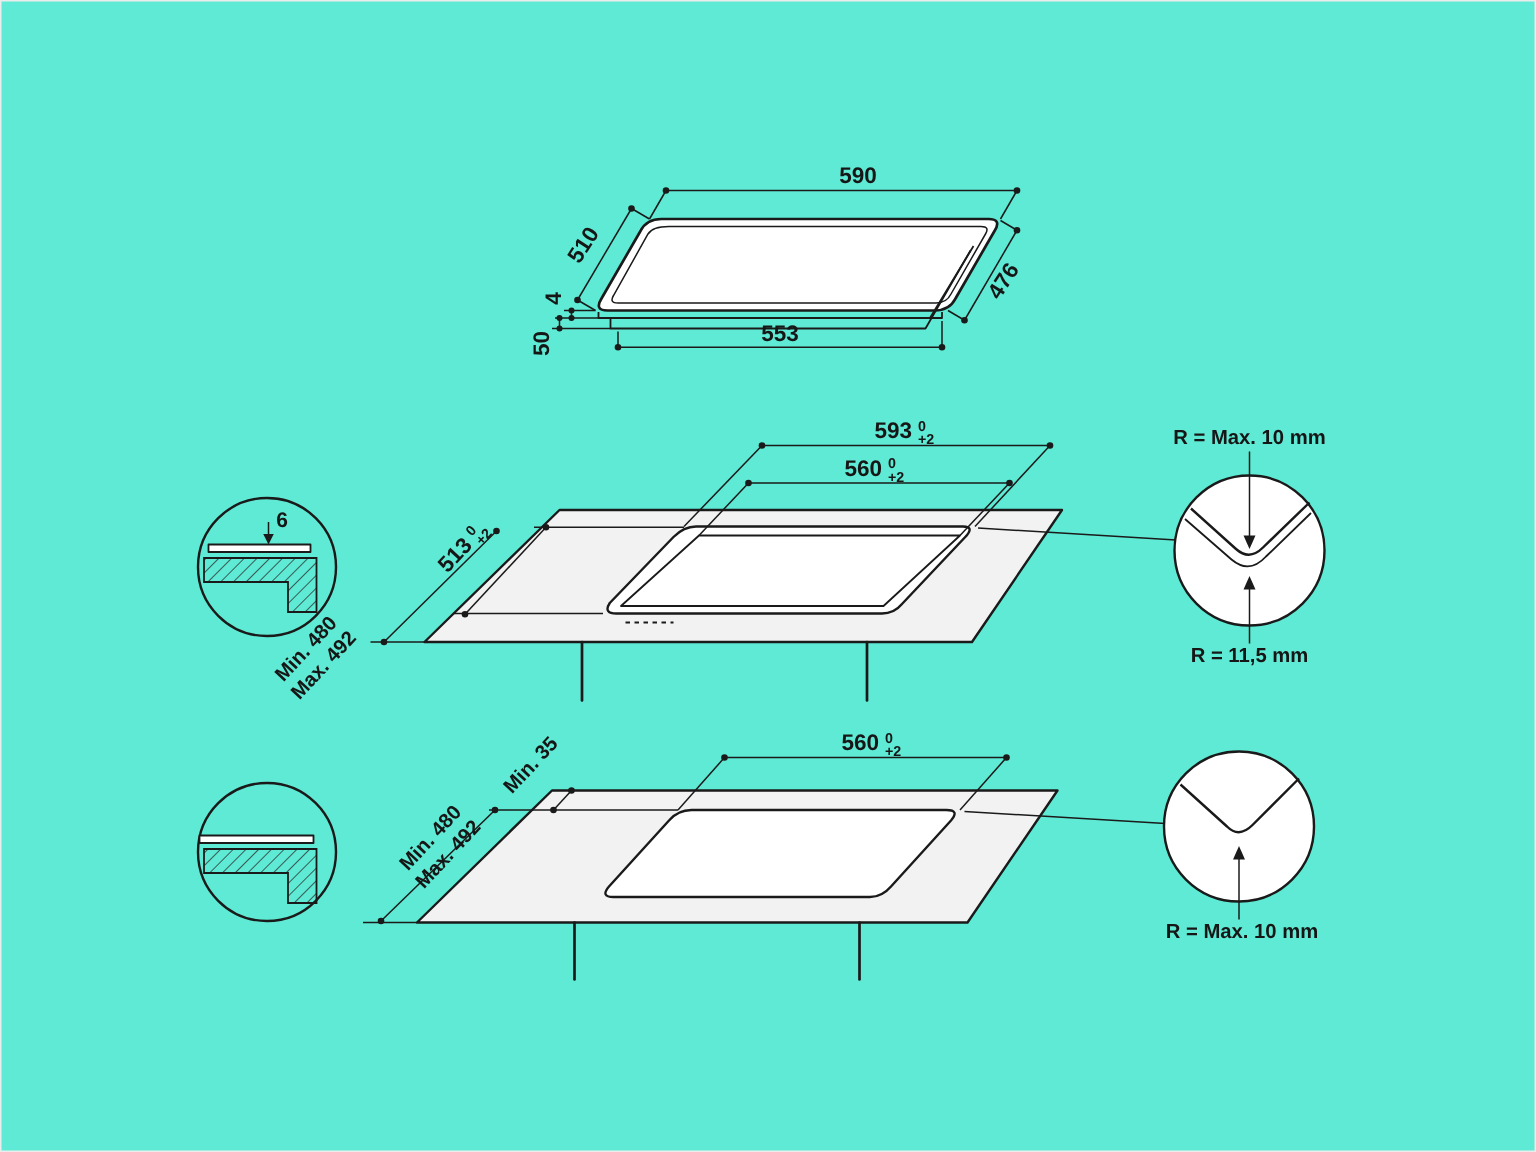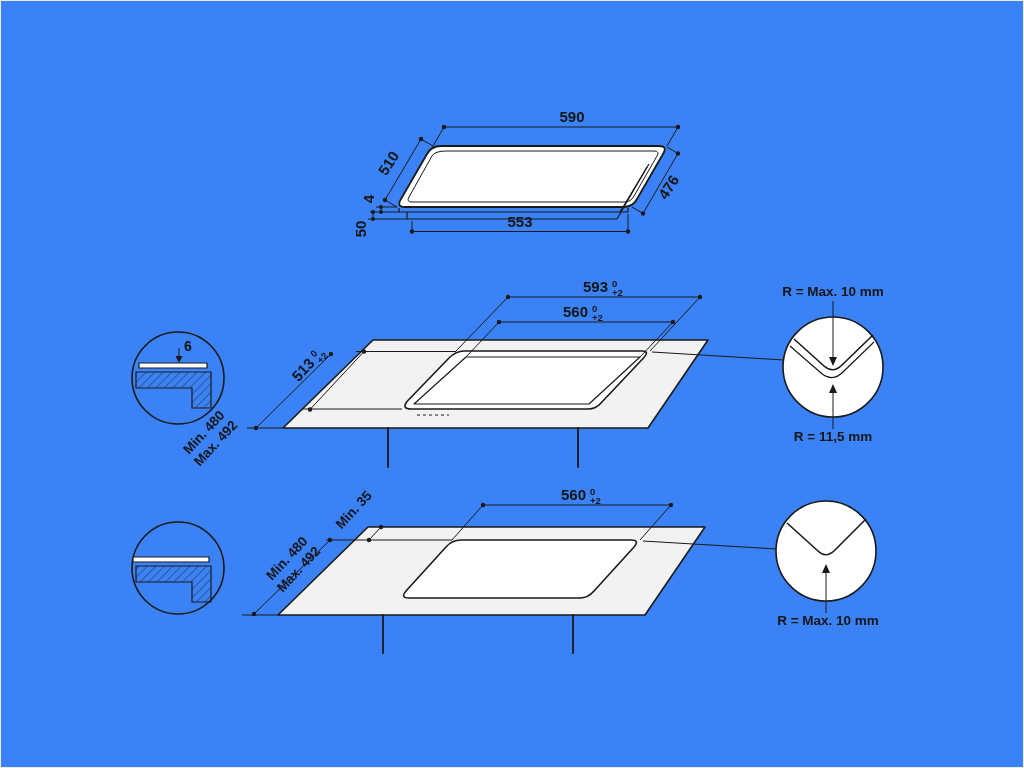--- a/index.html
+++ b/index.html
@@ -1,17 +1,17 @@
 <!DOCTYPE html>
 <html><head>
 <meta charset="utf-8">
 <style>
   html,body{margin:0;padding:0;background:#fff;}
   .canvas{
-    position:relative;width:1024px;height:768px;background:#3b82f6;
+    position:relative;width:1024px;height:768px;background:#5eead4;
     box-shadow:inset 0 0 0 1px #ececec;
     font-family:"Liberation Sans",sans-serif;
   }
   svg{display:block;}
   text{
     font-family:"Liberation Sans",sans-serif;
     font-weight:700;fill:#161616;
   }
   .t15{font-size:15px;}
   .t13{font-size:13.5px;}

